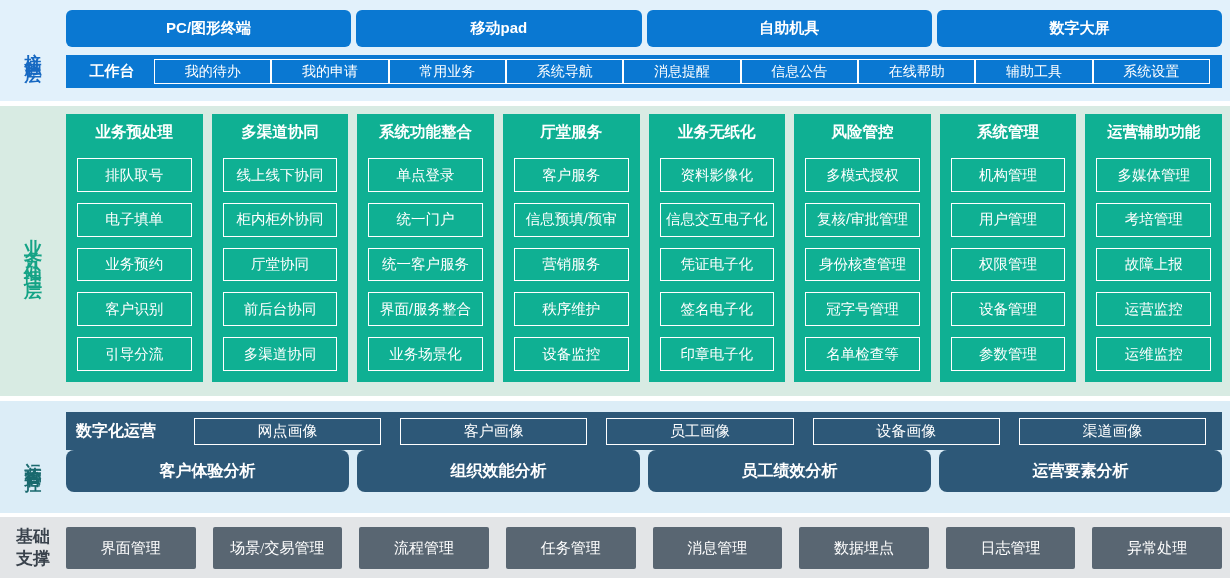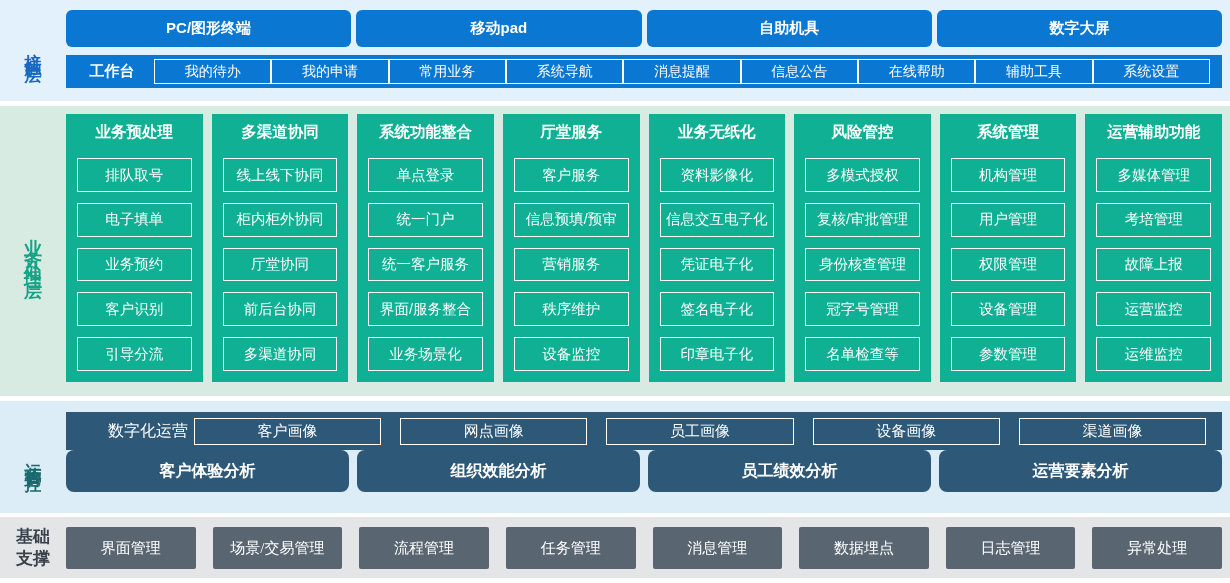--- a/index.html
+++ b/index.html
@@ -57,21 +57,21 @@
     flex:1; margin-top:11px; border:1px solid #fff; color:#fff; font-size:14.5px;
     display:flex; align-items:center; justify-content:center;
     text-align:center; line-height:1.15; padding:0 3px;
   }
 
   
   .ops-bar {
     margin-top:11px; height:38px; background:#2d5878;
     display:flex; align-items:center; padding:0 10px;
   }
-  .ops-bar-label { flex:0 0 112px; text-align:right; color:#fff; font-size:16px; font-weight:normal; }
+  .ops-bar-label { flex:0 0 112px; text-align:left; color:#fff; font-size:16px; font-weight:bold; }
   .ops-items { flex:1; display:flex; gap:19px; margin:0 6px; }
   .ops-item {
     flex:1; height:27px; border:1px solid #fff; color:#fff; font-size:15px;
     display:flex; align-items:center; justify-content:center; white-space:nowrap;
   }
   .analysis-row { display:flex; gap:8px; margin-top:0; height:42px; }
   .analysis-btn {
     flex:1; background:#2d5878; border-radius:8px; color:#fff;
     font-size:16px; font-weight:bold;
     display:flex; align-items:center; justify-content:center;
@@ -190,22 +190,22 @@
 </div>
 
 <div class="band band-ops">
   <div class="label-col">
     <div class="vlabel vlabel-ops">运营管控</div>
   </div>
   <div class="main">
     <div class="ops-bar">
       <span class="ops-bar-label">数字化运营</span>
       <div class="ops-items" id="ops-items">
+          <div class="ops-item">网点画像</div>
           <div class="ops-item">客户画像</div>
-          <div class="ops-item">网点画像</div>
           <div class="ops-item">员工画像</div>
           <div class="ops-item">设备画像</div>
           <div class="ops-item">渠道画像</div>
         </div>
     </div>
     <div class="analysis-row" id="analysis-row">
         <div class="analysis-btn">客户体验分析</div>
         <div class="analysis-btn">组织效能分析</div>
         <div class="analysis-btn">员工绩效分析</div>
         <div class="analysis-btn">运营要素分析</div>

